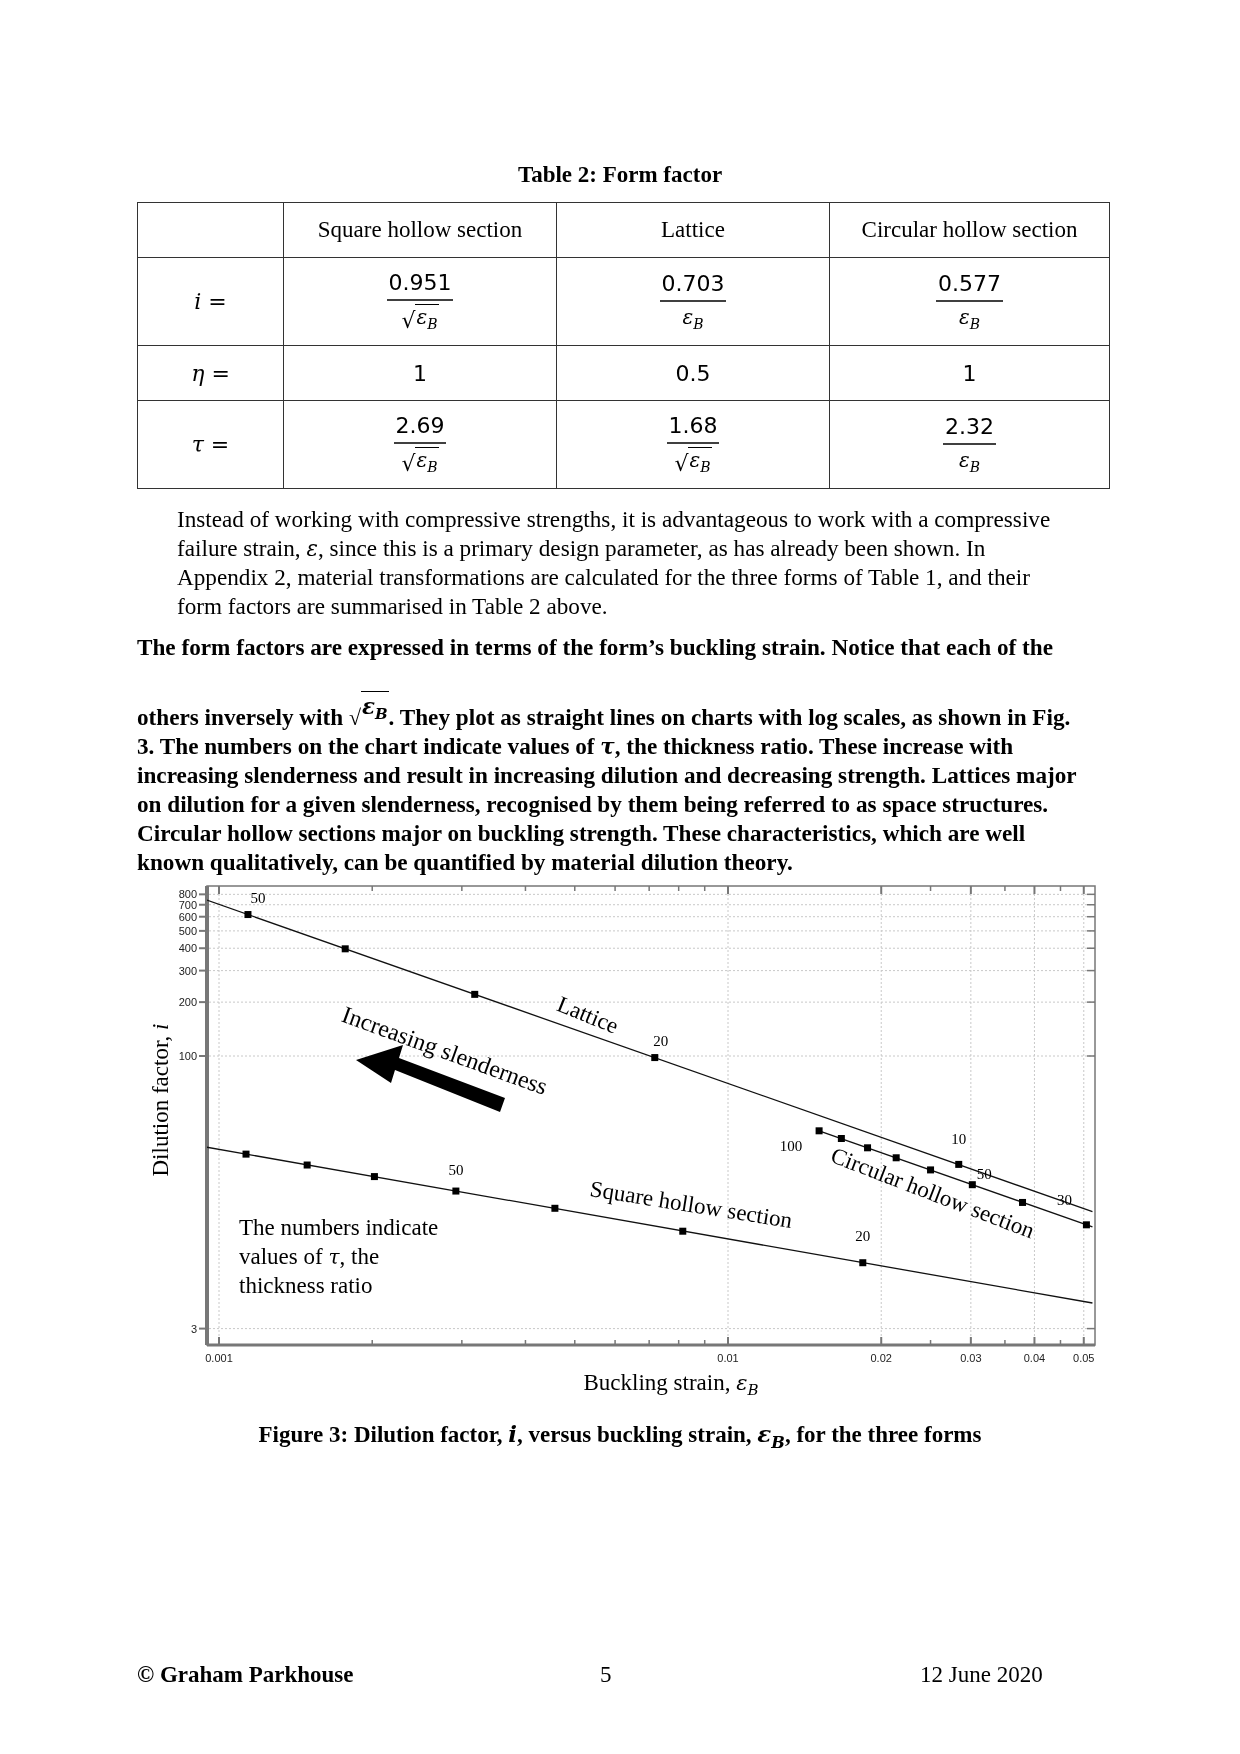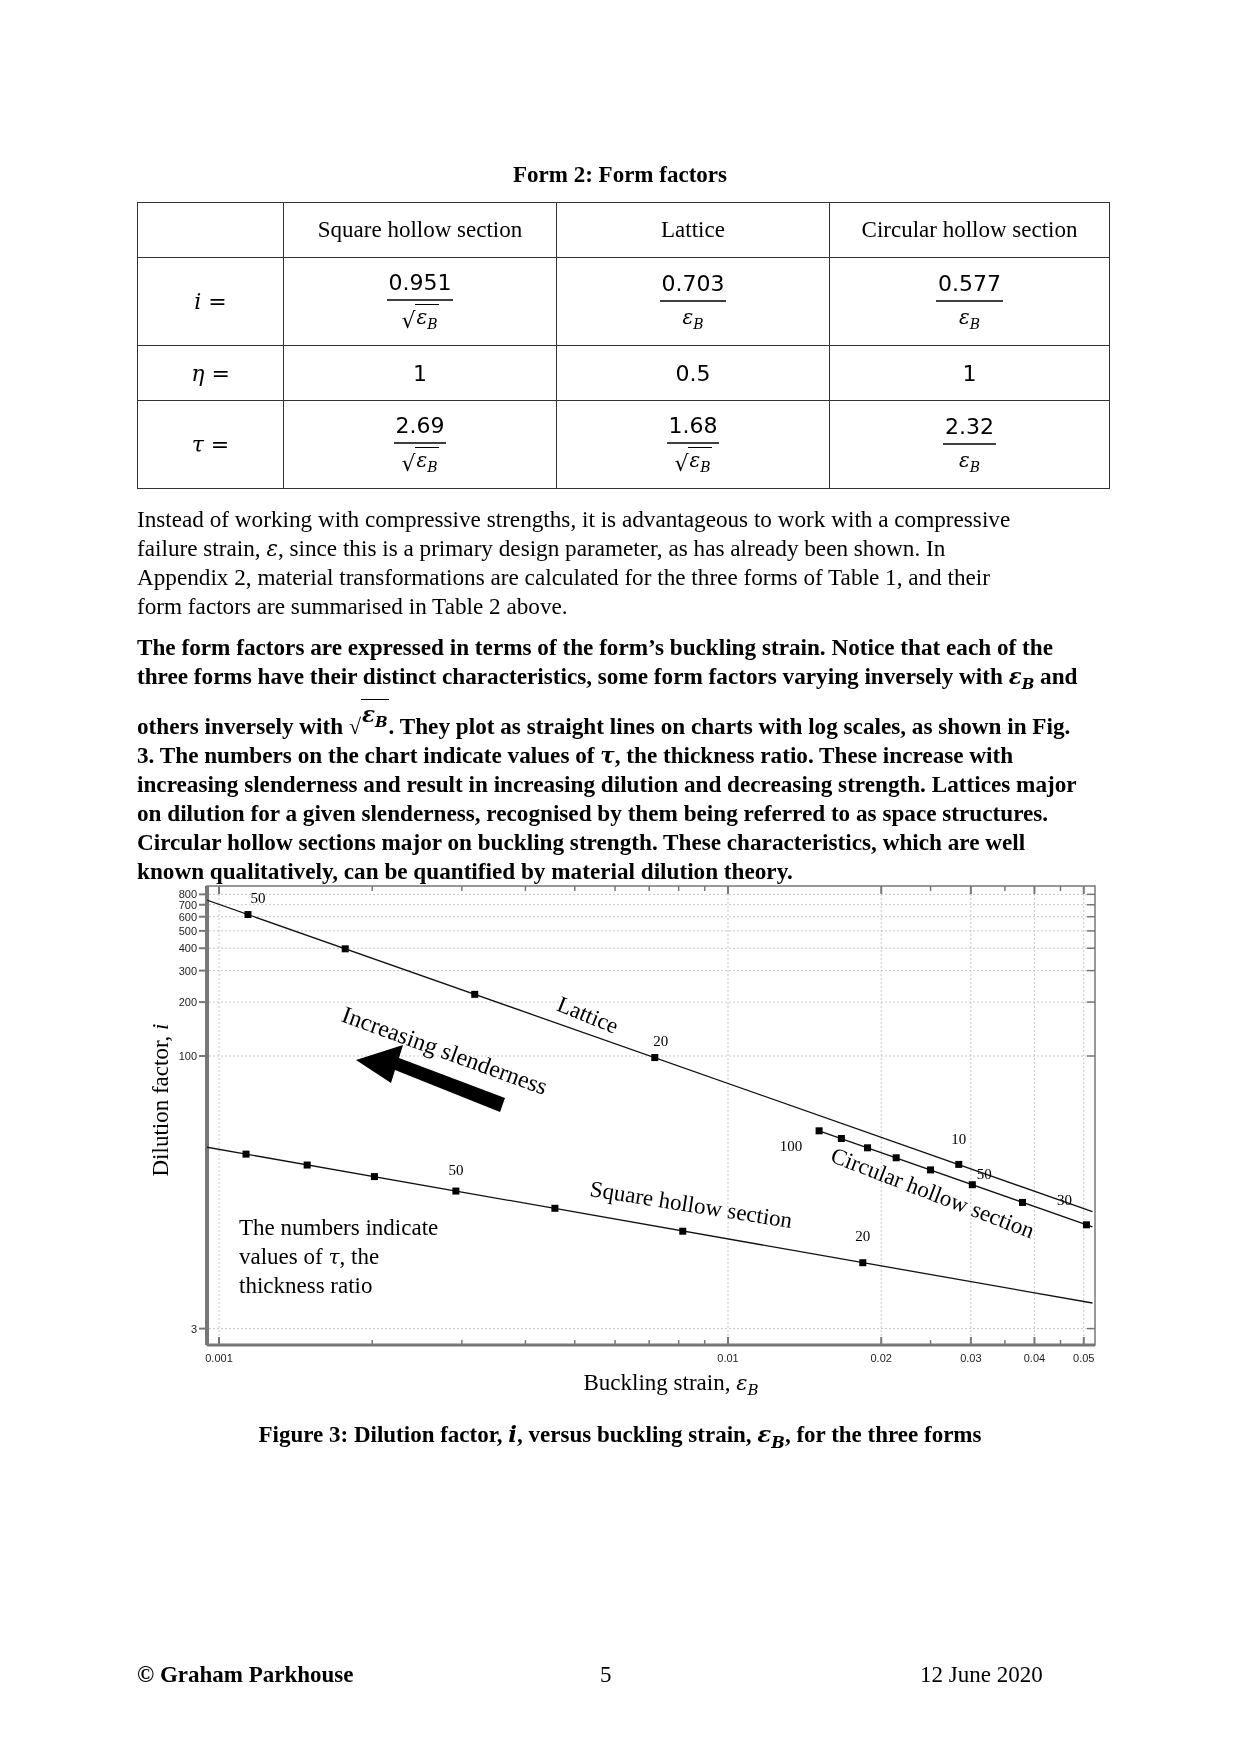--- a/index.html
+++ b/index.html
@@ -14,34 +14,34 @@
   .rowlabel { font-family: "DejaVu Serif", serif; font-style: italic; font-size: 22px; }
   .rowlabel .eq { font-style: normal; }
   .frac-wrap { display: inline-flex; flex-direction: column; align-items: center; font-family: "DejaVu Sans", sans-serif; font-size: 22px; }
   .frac-num { padding: 0 2px 4px 2px; border-bottom: 2px solid #404040; }
   .frac-den { padding-top: 3px; font-family: "DejaVu Serif", serif; font-style: italic; font-size: 20px; }
   .sqrt { display: inline-flex; align-items: flex-end; }
   .sqrt .rad { font-style: normal; font-size: 22px; line-height: 1; }
   .sqrt .under { border-top: 1.5px solid #000; padding: 0 1px; }
   sub { font-size: 0.7em; }
   .para { position: absolute; left: 137px; width: 960px; font-size: 23.2px; line-height: 29px; margin: 0; }
-  #para-1 { top: 505px; }
+  #para-1 { top: 505px; margin-left: 40px; }
   #para-2 { top: 633px; font-weight: bold; }
   .eps { font-family: "DejaVu Serif", serif; font-style: italic; font-size: 0.92em; }
   #chart { position: absolute; left: 0; top: 0; }
   .fig-caption { top: 1420px; font-size: 23px; }
   .footer { position: absolute; top: 1662px; font-size: 23px; }
   #footer-left { left: 137px; font-weight: bold; }
   #footer-center { left: 600px; }
   #footer-right { left: 920px; }
 </style>
 </head>
 <body>
 
-<div id="table-caption" class="caption">Form 2: Form factors</div>
+<div id="table-caption" class="caption">Table 2: Form factor</div>
 
 <table class="ff">
   <tbody>
       <tr class="hdr">
     <td style="width:145px"></td>
     <td style="width:272px">Square hollow section</td>
     <td style="width:272px">Lattice</td>
     <td>Circular hollow section</td>
   </tr>
   <tr class="frac">
@@ -86,21 +86,21 @@
           </span></td>
     <td class="fcell"><span class="frac-wrap">
             <span class="frac-num">2.32</span>
             <span class="frac-den">ε<sub>B</sub></span>
           </span></td>
   </tr>
 </tbody>
   </table>
 
 <p id="para-1" class="para"><span>Instead of working with compressive strengths, it is advantageous to work with a compressive</span><br><span>failure strain, <span class="eps">ε</span>, since this is a primary design parameter, as has already been shown. In</span><br><span>Appendix 2, material transformations are calculated for the three forms of Table 1, and their</span><br><span>form factors are summarised in Table 2 above.</span></p>
-<p id="para-2" class="para"><span>The form factors are expressed in terms of the form’s buckling strain. Notice that each of the</span><br><span>three forms have their distinct characteristics, some form factors varying inversely with <span class="eps">ε<sub>B</sub></span> and</span><br><span>others inversely with <span class="sqrt">
+<p id="para-2" class="para"><span>The form factors are expressed in terms of the form’s buckling strain. Notice that each of the</span><br><br><span>others inversely with <span class="sqrt">
         <span class="rad">√</span>
         <span class="under eps">ε<sub>B</sub></span>
       </span>. They plot as straight lines on charts with log scales, as shown in Fig.</span><br><span>3. The numbers on the chart indicate values of <span class="eps">τ</span>, the thickness ratio. These increase with</span><br><span>increasing slenderness and result in increasing dilution and decreasing strength. Lattices major</span><br><span>on dilution for a given slenderness, recognised by them being referred to as space structures.</span><br><span>Circular hollow sections major on buckling strength. These characteristics, which are well</span><br><span>known qualitatively, can be quantified by material dilution theory.</span></p>
 
 <svg id="chart" width="1240" height="1420">
   <g id="grid">
       <line x1="209" y1="1328.5952954051804" x2="1095" y2="1328.5952954051804" stroke="#c8c8c8" stroke-width="1" stroke-dasharray="2,2"></line>
       <line x1="209" y1="1056" x2="1095" y2="1056" stroke="#c8c8c8" stroke-width="1" stroke-dasharray="2,2"></line>
       <line x1="209" y1="1002.1156307761473" x2="1095" y2="1002.1156307761473" stroke="#c8c8c8" stroke-width="1" stroke-dasharray="2,2"></line>
       <line x1="209" y1="970.5952954051804" x2="1095" y2="970.5952954051804" stroke="#c8c8c8" stroke-width="1" stroke-dasharray="2,2"></line>

